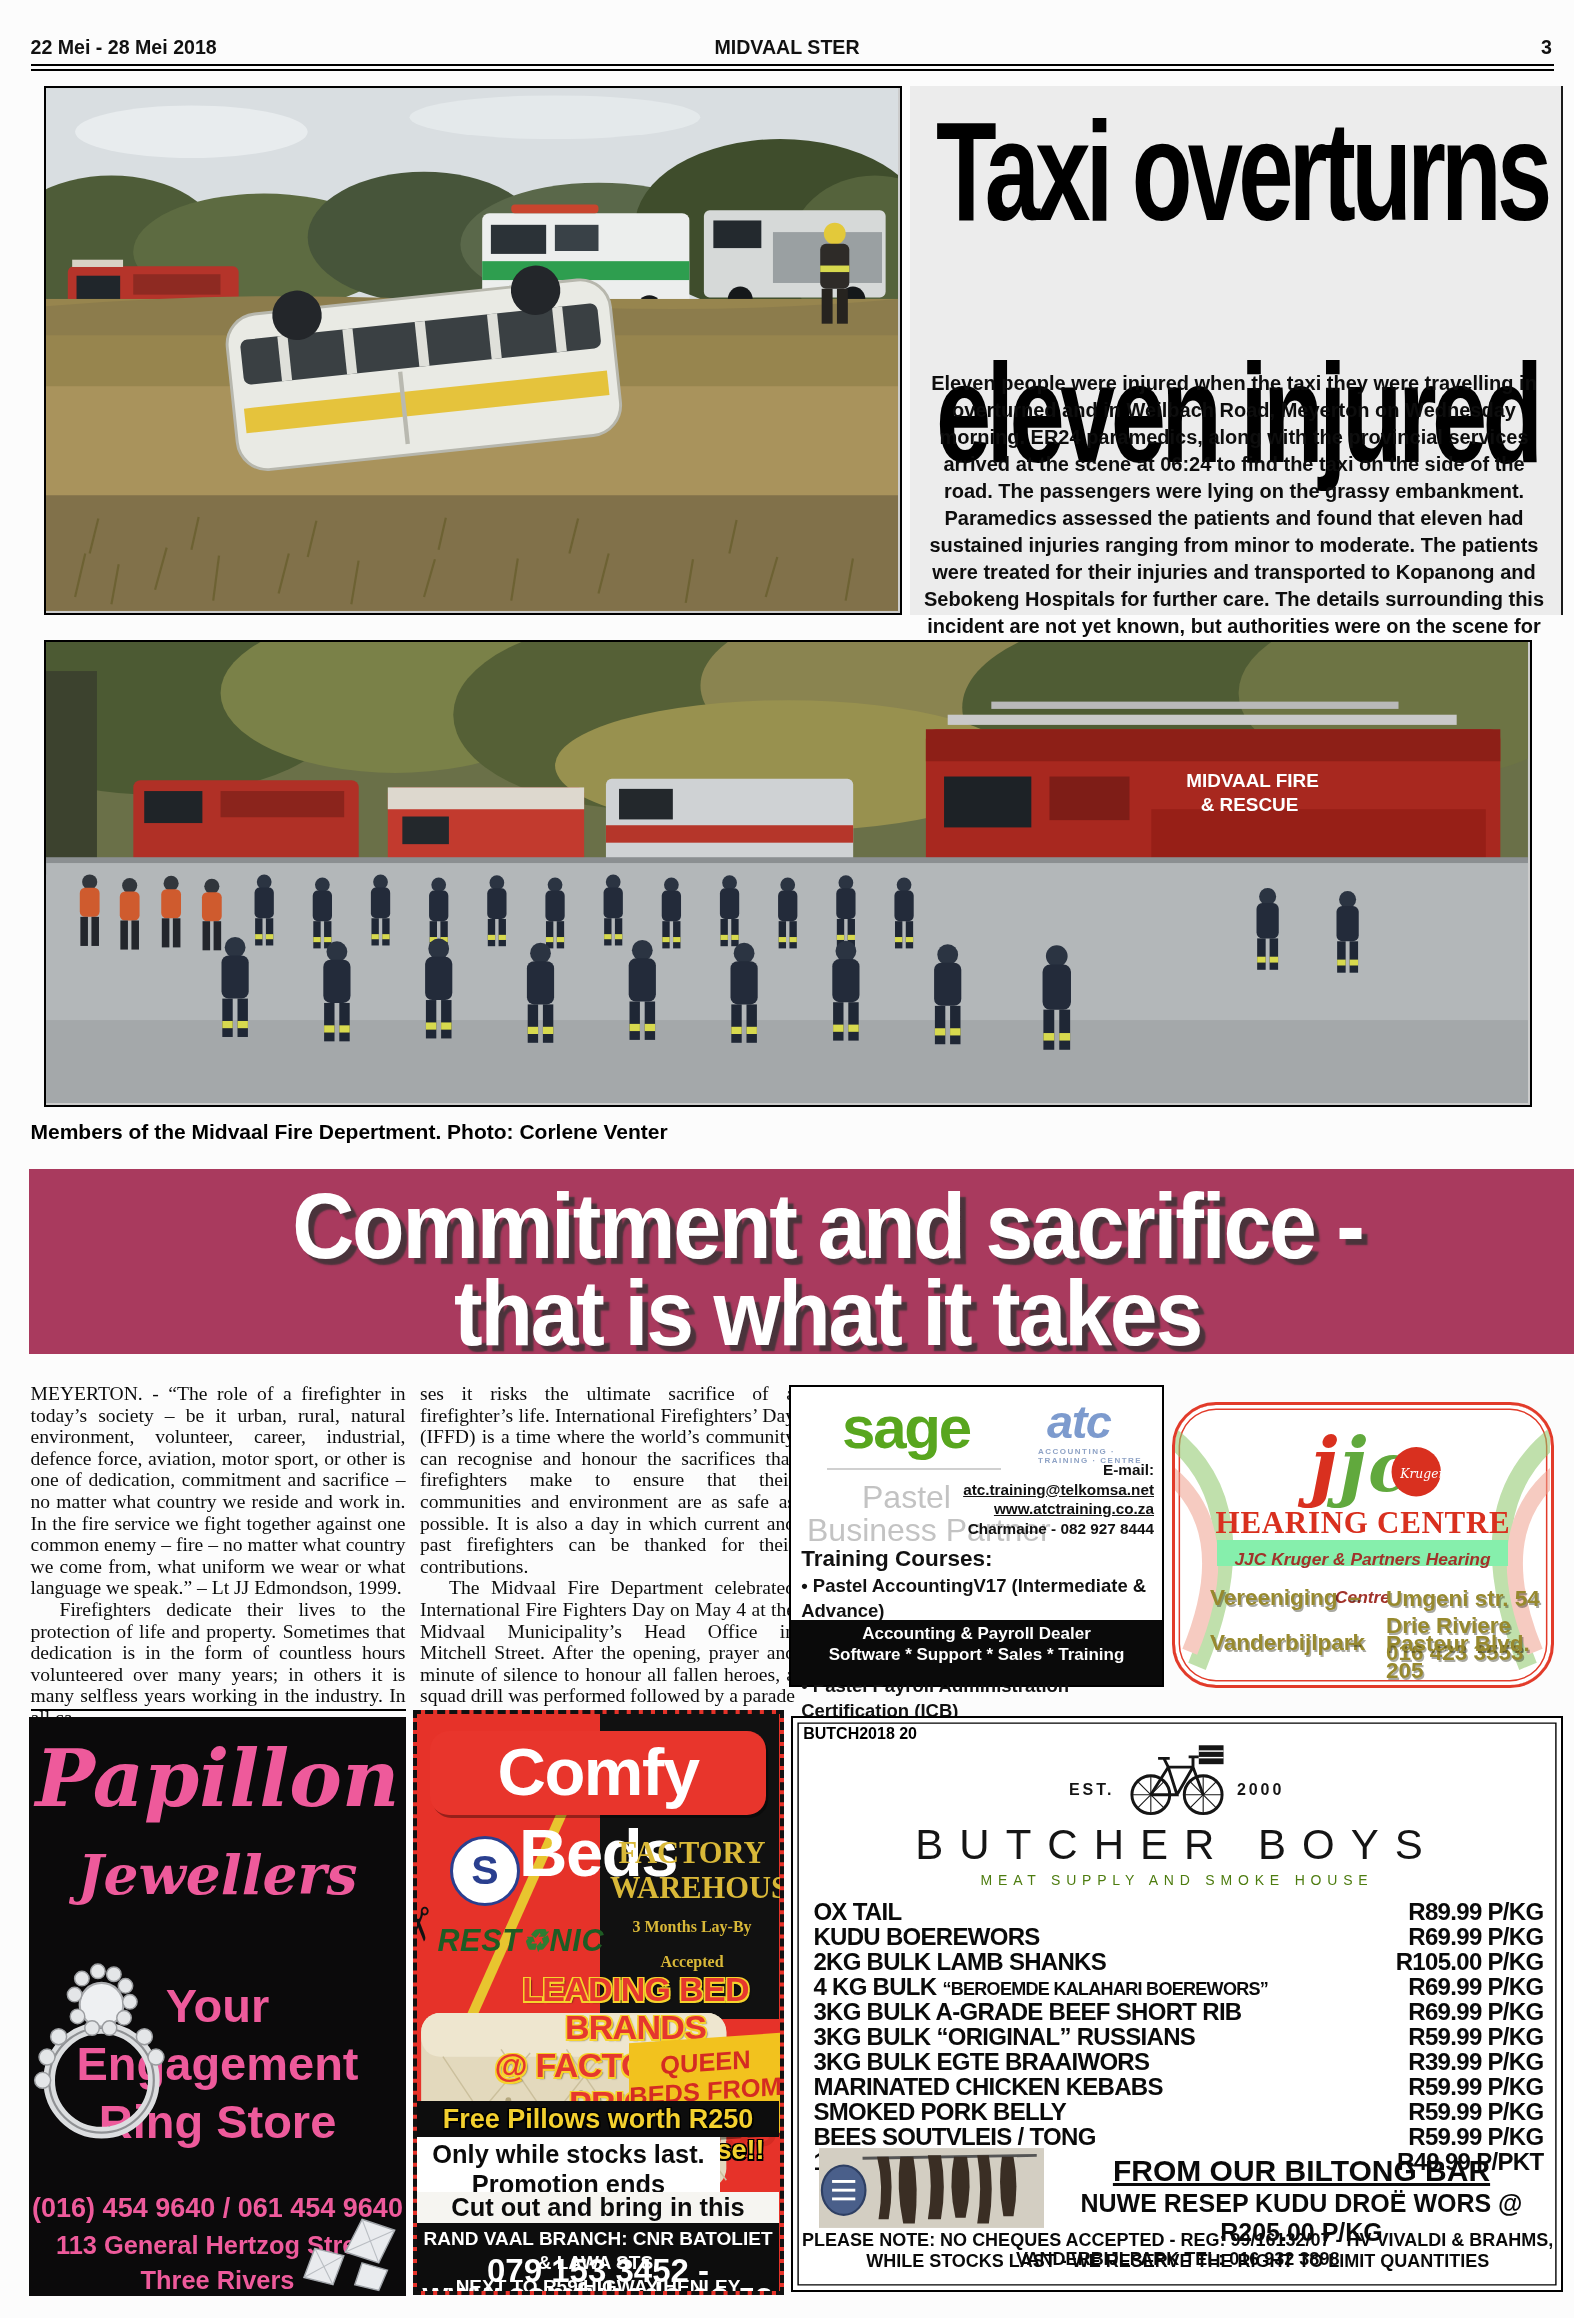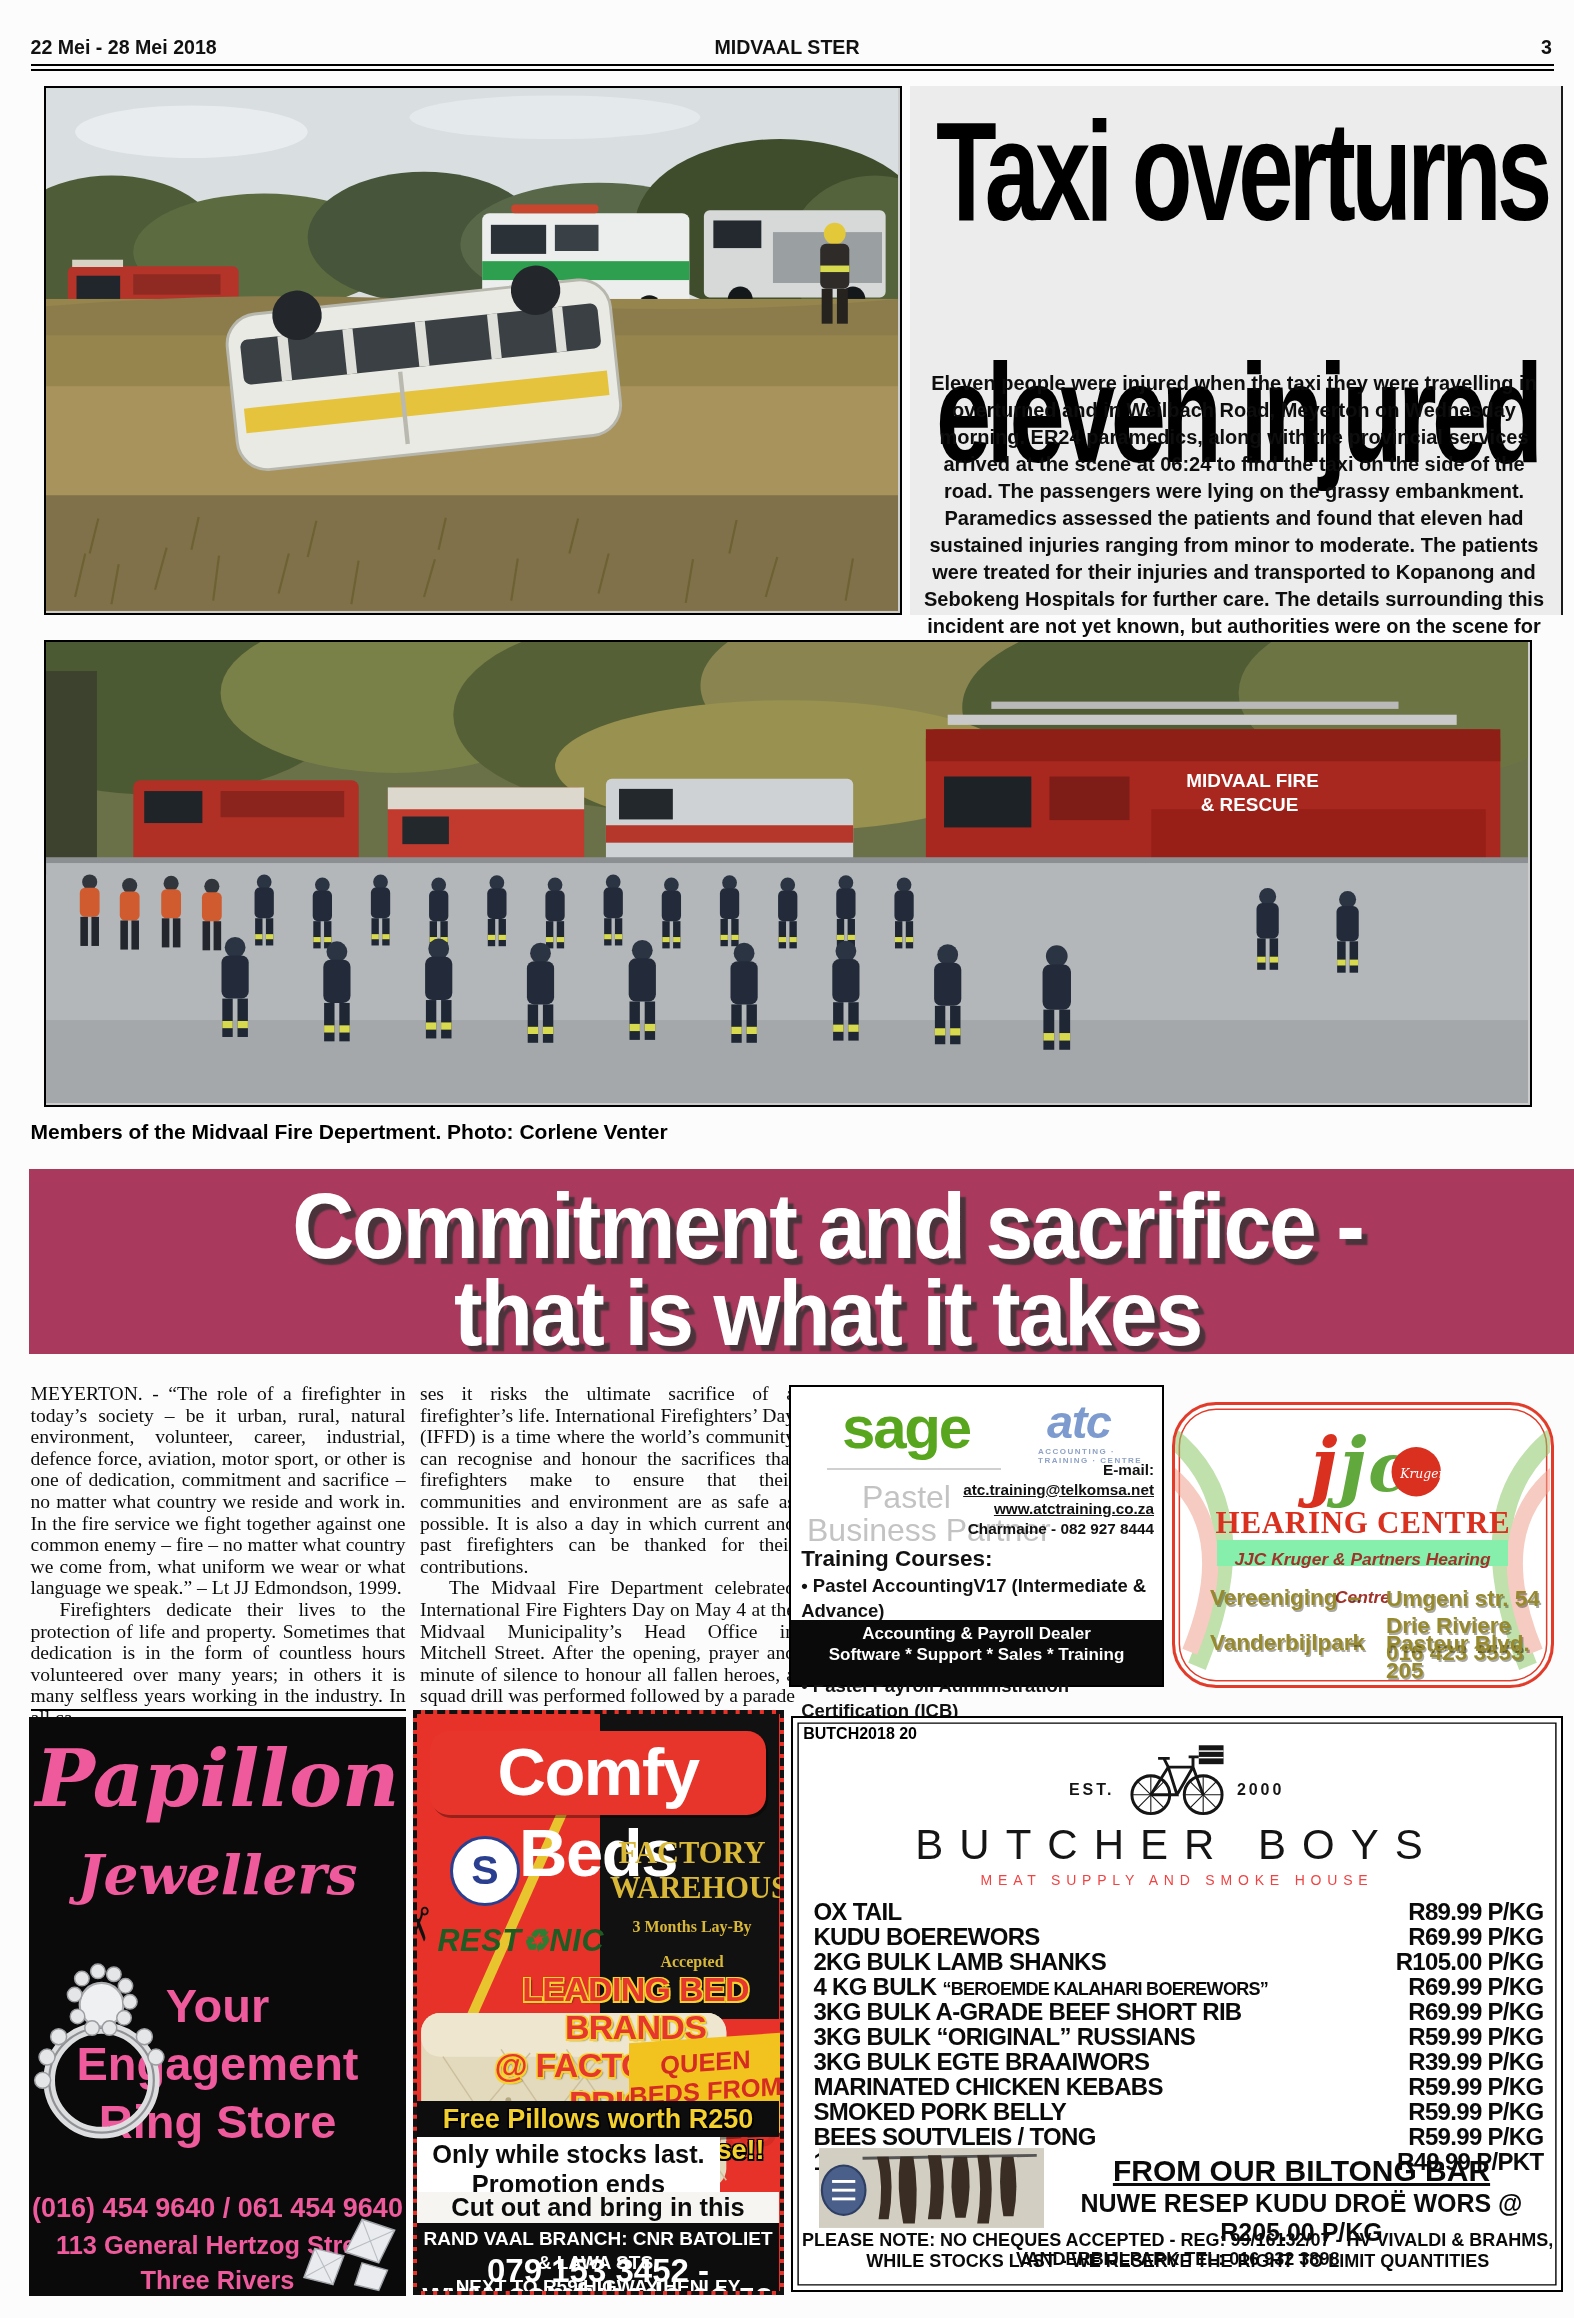--- a/index.html
+++ b/index.html
@@ -59,21 +59,21 @@
   .pillows{color:#f3d02e;font-weight:bold;font-size:27px;text-align:center;
            text-shadow:1.5px 1.5px 0 #000,-1.5px 1.5px 0 #000,1.5px -1.5px 0 #000,-1.5px -1.5px 0 #000;}
   .promo{font-weight:bold;font-size:25.4px;line-height:30.5px;text-align:center;color:#0b0b0b;}
   .promodate{color:#e0372c;}
   .comfyfooter{color:#fff;font-weight:bold;text-align:center;font-size:19px;line-height:24px;}
   .restonic{color:#1e5c24;font-weight:bold;font-style:italic;font-size:30.5px;letter-spacing:0.7px;}
   
   .butchbox{background:#fff;border:2.9px solid #000;box-sizing:border-box;
             box-shadow:inset 0 0 0 4.4px #fff, inset 0 0 0 5.8px #000;}
   .bbname{font-size:42px;letter-spacing:16px;text-align:center;color:#151515;}
-  .bbtag{font-size:14px;letter-spacing:5.8px;text-align:center;color:#ef4444;}
+  .bbtag{font-size:14px;letter-spacing:5.8px;text-align:center;color:#4d7c0f;}
   .pricerow{display:flex;justify-content:space-between;font-weight:bold;font-size:24px;letter-spacing:-0.7px;color:#0a0a0a;}
   .pricerow .sm{font-size:18px;}
   .biltongT{font-weight:bold;font-size:30px;text-decoration:underline;text-align:center;color:#0a0a0a;}
   .biltongL{font-weight:bold;font-size:25px;text-align:center;color:#0a0a0a;}
   .fineprint{font-weight:bold;font-size:18px;text-align:center;color:#0a0a0a;line-height:19px;}
   .est{font-size:16px;letter-spacing:2.9px;color:#151515;font-weight:bold;}
   .butchcode{font-weight:bold;font-size:16px;color:#000;}
 </style>
 </head>
 <body>

